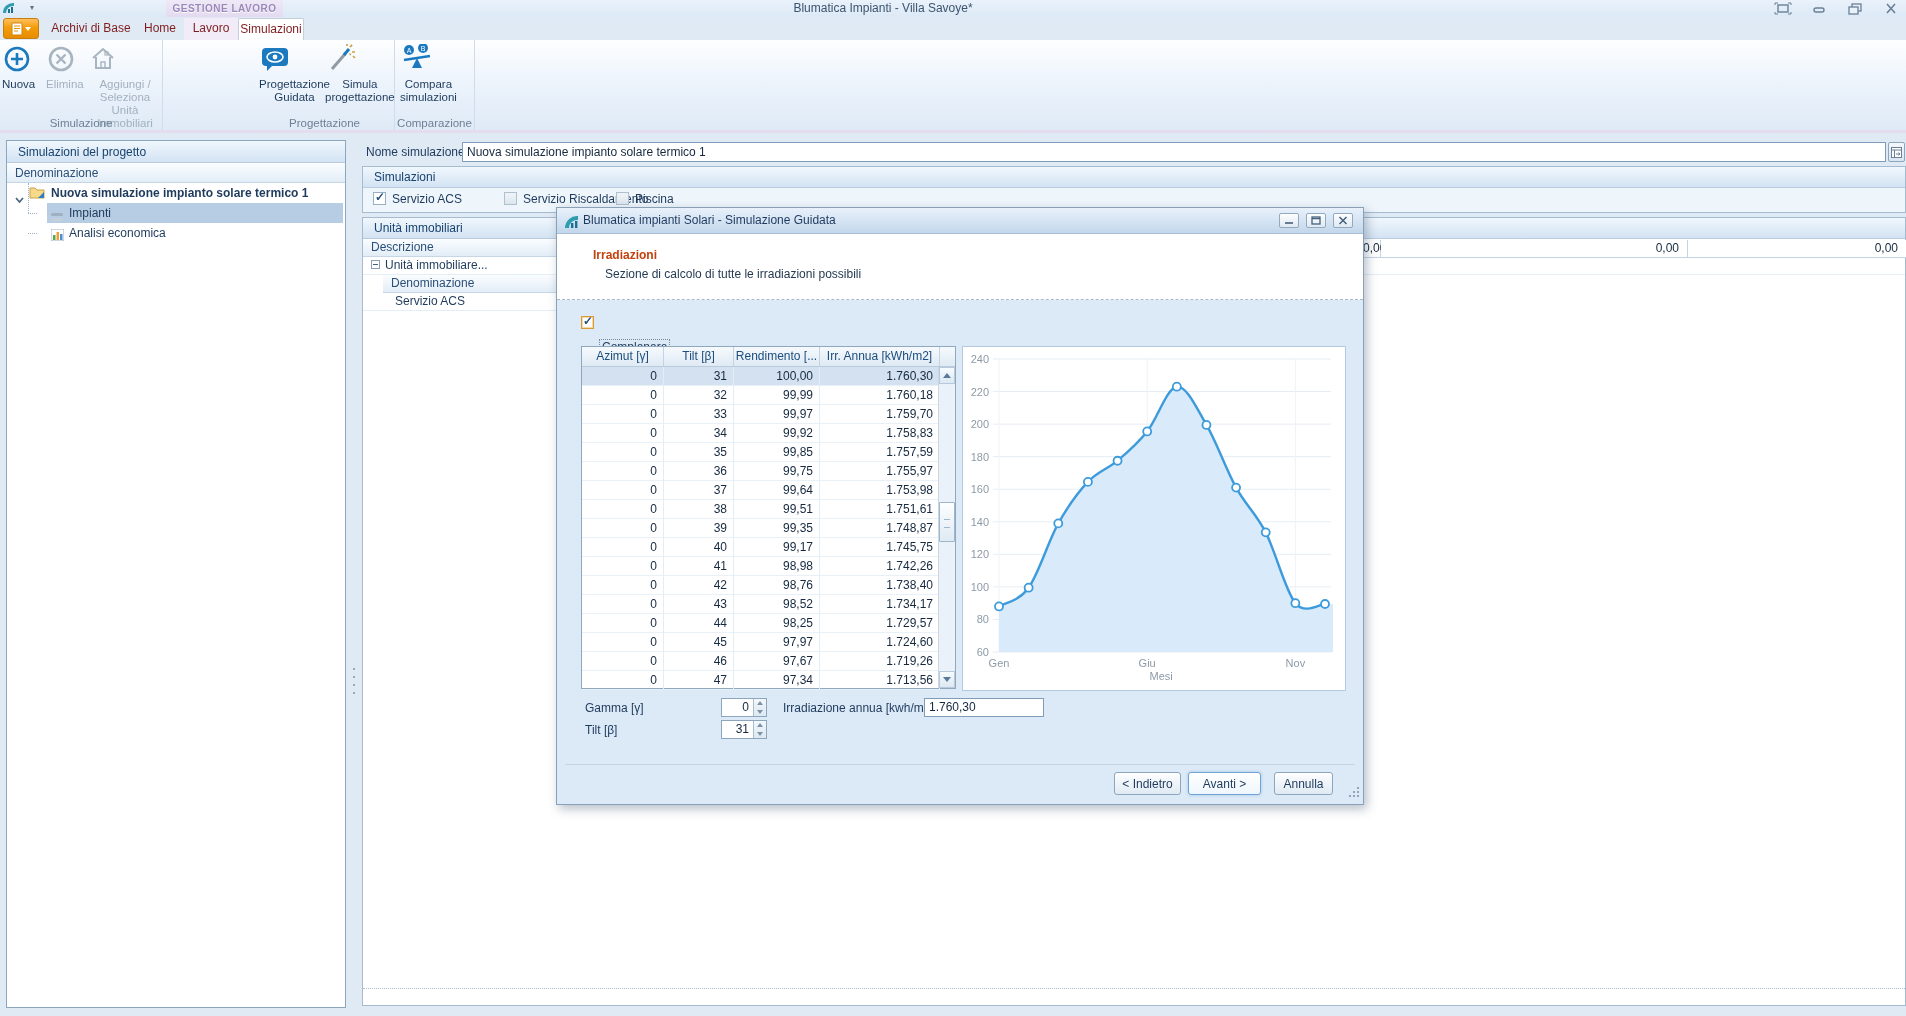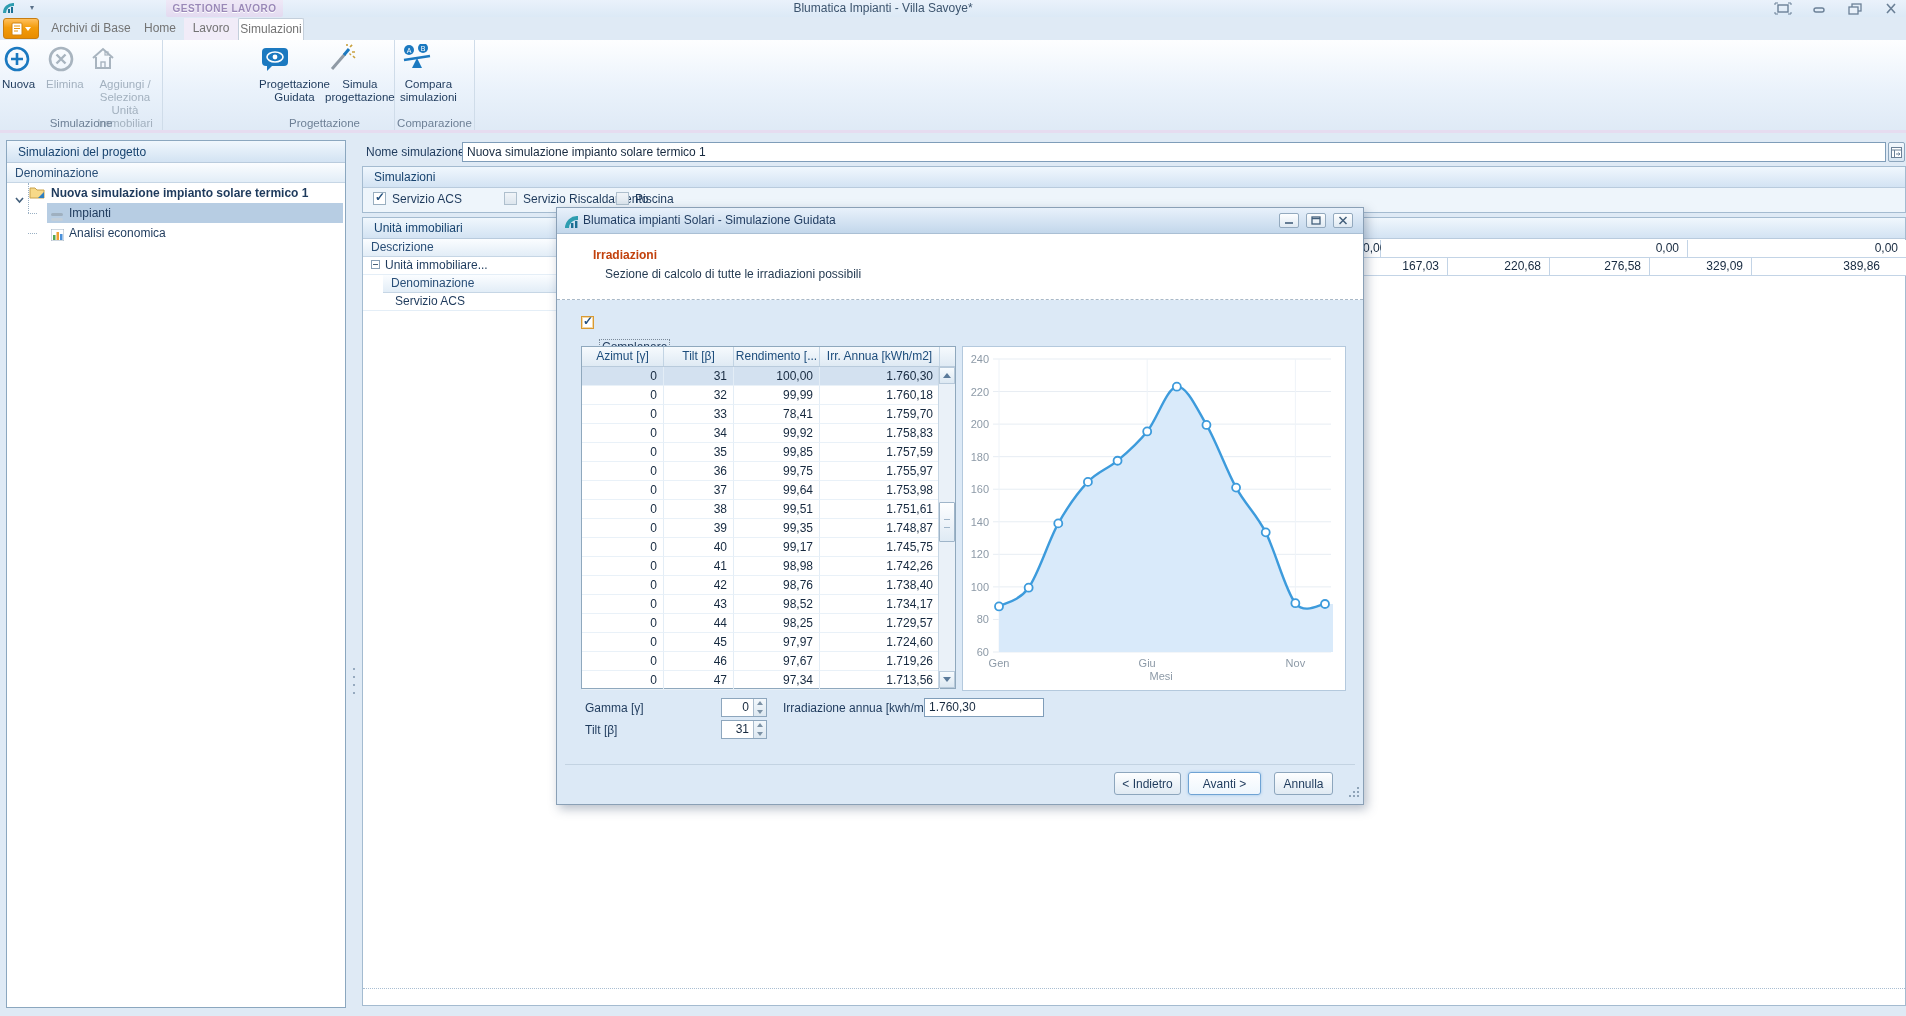--- a/index.html
+++ b/index.html
@@ -20,21 +20,21 @@
                background:linear-gradient(#efe9f7,#e3daf0); text-align:center;
                font-size:10px; font-weight:bold; letter-spacing:.5px; color:#9a88b8;
                text-shadow:0 1px 0 #fff; line-height:17px; border-radius:0 0 2px 2px; }
 
   
   .tabrow { position:absolute; left:0; top:17px; width:1906px; height:23px; }
   .file-btn { position:absolute; left:3px; top:1px; width:36px; height:21px; border-radius:3px;
               background:linear-gradient(#ffc05e,#f39c0b 45%,#e88c00); border:1px solid #c87d10;
               display:flex; align-items:center; justify-content:center; gap:2px; }
   .file-caret { width:0; height:0; border-left:3px solid transparent; border-right:3px solid transparent; border-top:4px solid #fff; }
-  .tab { position:absolute; top:1px; height:22px; line-height:21px; text-align:center; color:#737373; cursor:default; }
+  .tab { position:absolute; top:1px; height:22px; line-height:21px; text-align:center; color:#7f1d1d; cursor:default; }
   .tab.tinted { background:#f1ecf8; }
   .tab.active { background:#fff; border:1px solid #c4cfdb; border-bottom:none; border-radius:2px 2px 0 0; }
 
   
   .ribbon { position:absolute; left:0; top:40px; width:1906px; height:93px;
             background:linear-gradient(#fdfeff,#eaf2fb 55%,#dfeaf6);
             border-bottom:3px solid #e6dcf0; }
   .rgroup { position:absolute; top:0; height:90px; border-right:1px solid #cfdce9; }
   .glabel { position:absolute; bottom:1px; left:0; right:0; text-align:center; color:#6e8096; font-size:11.5px; }
   .rbtn { position:absolute; top:2px; height:72px; display:flex; flex-direction:column; align-items:flex-start; cursor:default; }
@@ -336,27 +336,20 @@
       <div class="row18" style="padding-left:8px;border-bottom:1px solid #e4eef7;"><span class="expander"></span><span>Unità immobiliare...</span></div>
       <div class="subhdr row18" style="margin-left:20px;padding-left:8px;width:280px;">Denominazione</div>
       <div class="row18" style="padding-left:32px;border-bottom:1px solid #e4eef7;width:300px;">Servizio ACS</div>
 
       <div class="svc-table">
         <div class="svc-row">
           <div class="svc-cell svc-val" style="width:18px;padding-right:2px;">0,00</div>
           <div class="svc-cell svc-val" style="width:307px;">0,00</div>
           <div class="svc-cell svc-val" style="width:219px;">0,00</div>
         </div>
-        <div class="svc-row">
-            <div class="mcell mval" style="width: 85px;">167,03</div>
-            <div class="mcell mval" style="width: 102px;">220,68</div>
-            <div class="mcell mval" style="width: 100px;">276,58</div>
-            <div class="mcell mval" style="width: 102px;">329,09</div>
-            <div class="mcell mval" style="width: 155px; padding-right: 26px;">389,86</div>
-          </div>
       </div>
       <div class="bottom-dotted" style="top:770px;"></div>
     </div>
   </div>
 
   <div class="modal">
     <div class="m-titlebar">
       <span class="m-ticon">
         <svg width="15" height="15">
             <path d="M1 14 A12 12 0 0 1 14 2 L14 6 A8 8 0 0 0 5 14 Z" fill="#2e9db0"></path>
@@ -408,21 +401,21 @@
           </div>
           <div class="trow">
             <div class="tcell c0">0</div>
             <div class="tcell c1">32</div>
             <div class="tcell c2">99,99</div>
             <div class="tcell c3">1.760,18</div>
           </div>
           <div class="trow">
             <div class="tcell c0">0</div>
             <div class="tcell c1">33</div>
-            <div class="tcell c2">78,41</div>
+            <div class="tcell c2">99,97</div>
             <div class="tcell c3">1.759,70</div>
           </div>
           <div class="trow">
             <div class="tcell c0">0</div>
             <div class="tcell c1">34</div>
             <div class="tcell c2">99,92</div>
             <div class="tcell c3">1.758,83</div>
           </div>
           <div class="trow">
             <div class="tcell c0">0</div>

